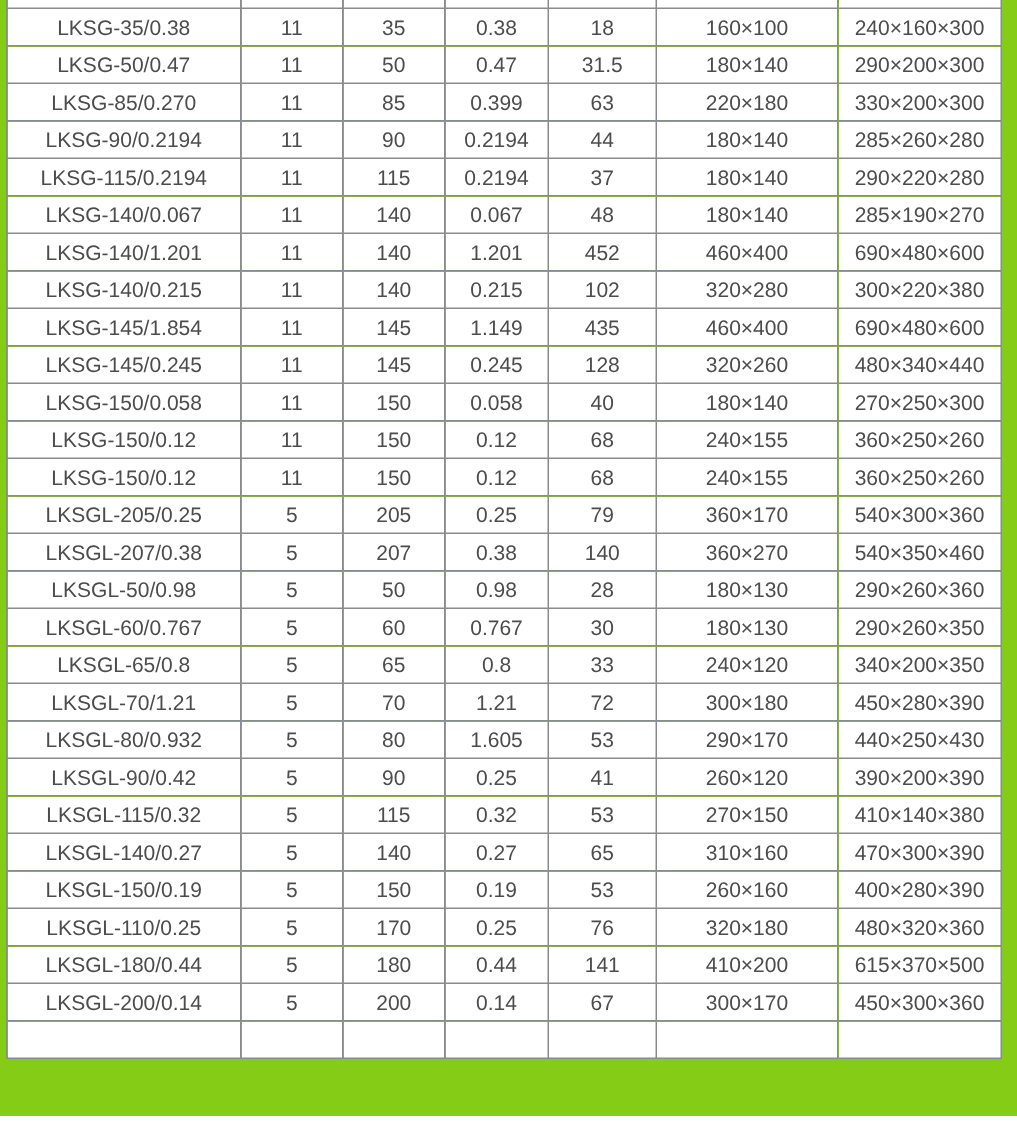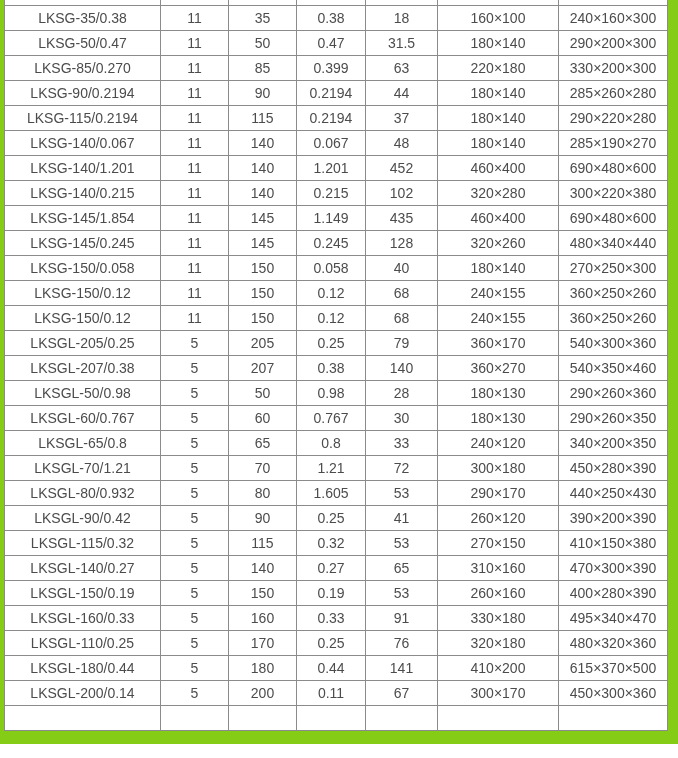--- a/index.html
+++ b/index.html
@@ -253,50 +253,41 @@
           <td>260×120</td>
           <td>390×200×390</td>
         </tr>
         <tr>
           <td>LKSGL-115/0.32</td>
           <td>5</td>
           <td>115</td>
           <td>0.32</td>
           <td>53</td>
           <td>270×150</td>
-          <td>410×150×380</td>
+          <td>410×140×380</td>
         </tr>
         <tr>
           <td>LKSGL-140/0.27</td>
           <td>5</td>
           <td>140</td>
           <td>0.27</td>
           <td>65</td>
           <td>310×160</td>
           <td>470×300×390</td>
         </tr>
         <tr>
           <td>LKSGL-150/0.19</td>
           <td>5</td>
           <td>150</td>
           <td>0.19</td>
           <td>53</td>
           <td>260×160</td>
           <td>400×280×390</td>
         </tr>
         <tr>
-          <td>LKSGL-160/0.33</td>
-          <td>5</td>
-          <td>160</td>
-          <td>0.33</td>
-          <td>91</td>
-          <td>330×180</td>
-          <td>495×340×470</td>
-        </tr>
-        <tr>
           <td>LKSGL-110/0.25</td>
           <td>5</td>
           <td>170</td>
           <td>0.25</td>
           <td>76</td>
           <td>320×180</td>
           <td>480×320×360</td>
         </tr>
         <tr>
           <td>LKSGL-180/0.44</td>
@@ -304,21 +295,21 @@
           <td>180</td>
           <td>0.44</td>
           <td>141</td>
           <td>410×200</td>
           <td>615×370×500</td>
         </tr>
         <tr>
           <td>LKSGL-200/0.14</td>
           <td>5</td>
           <td>200</td>
-          <td>0.11</td>
+          <td>0.14</td>
           <td>67</td>
           <td>300×170</td>
           <td>450×300×360</td>
         </tr>
         <tr class="partial-row">
           <td></td>
           <td></td>
           <td></td>
           <td></td>
           <td></td>

